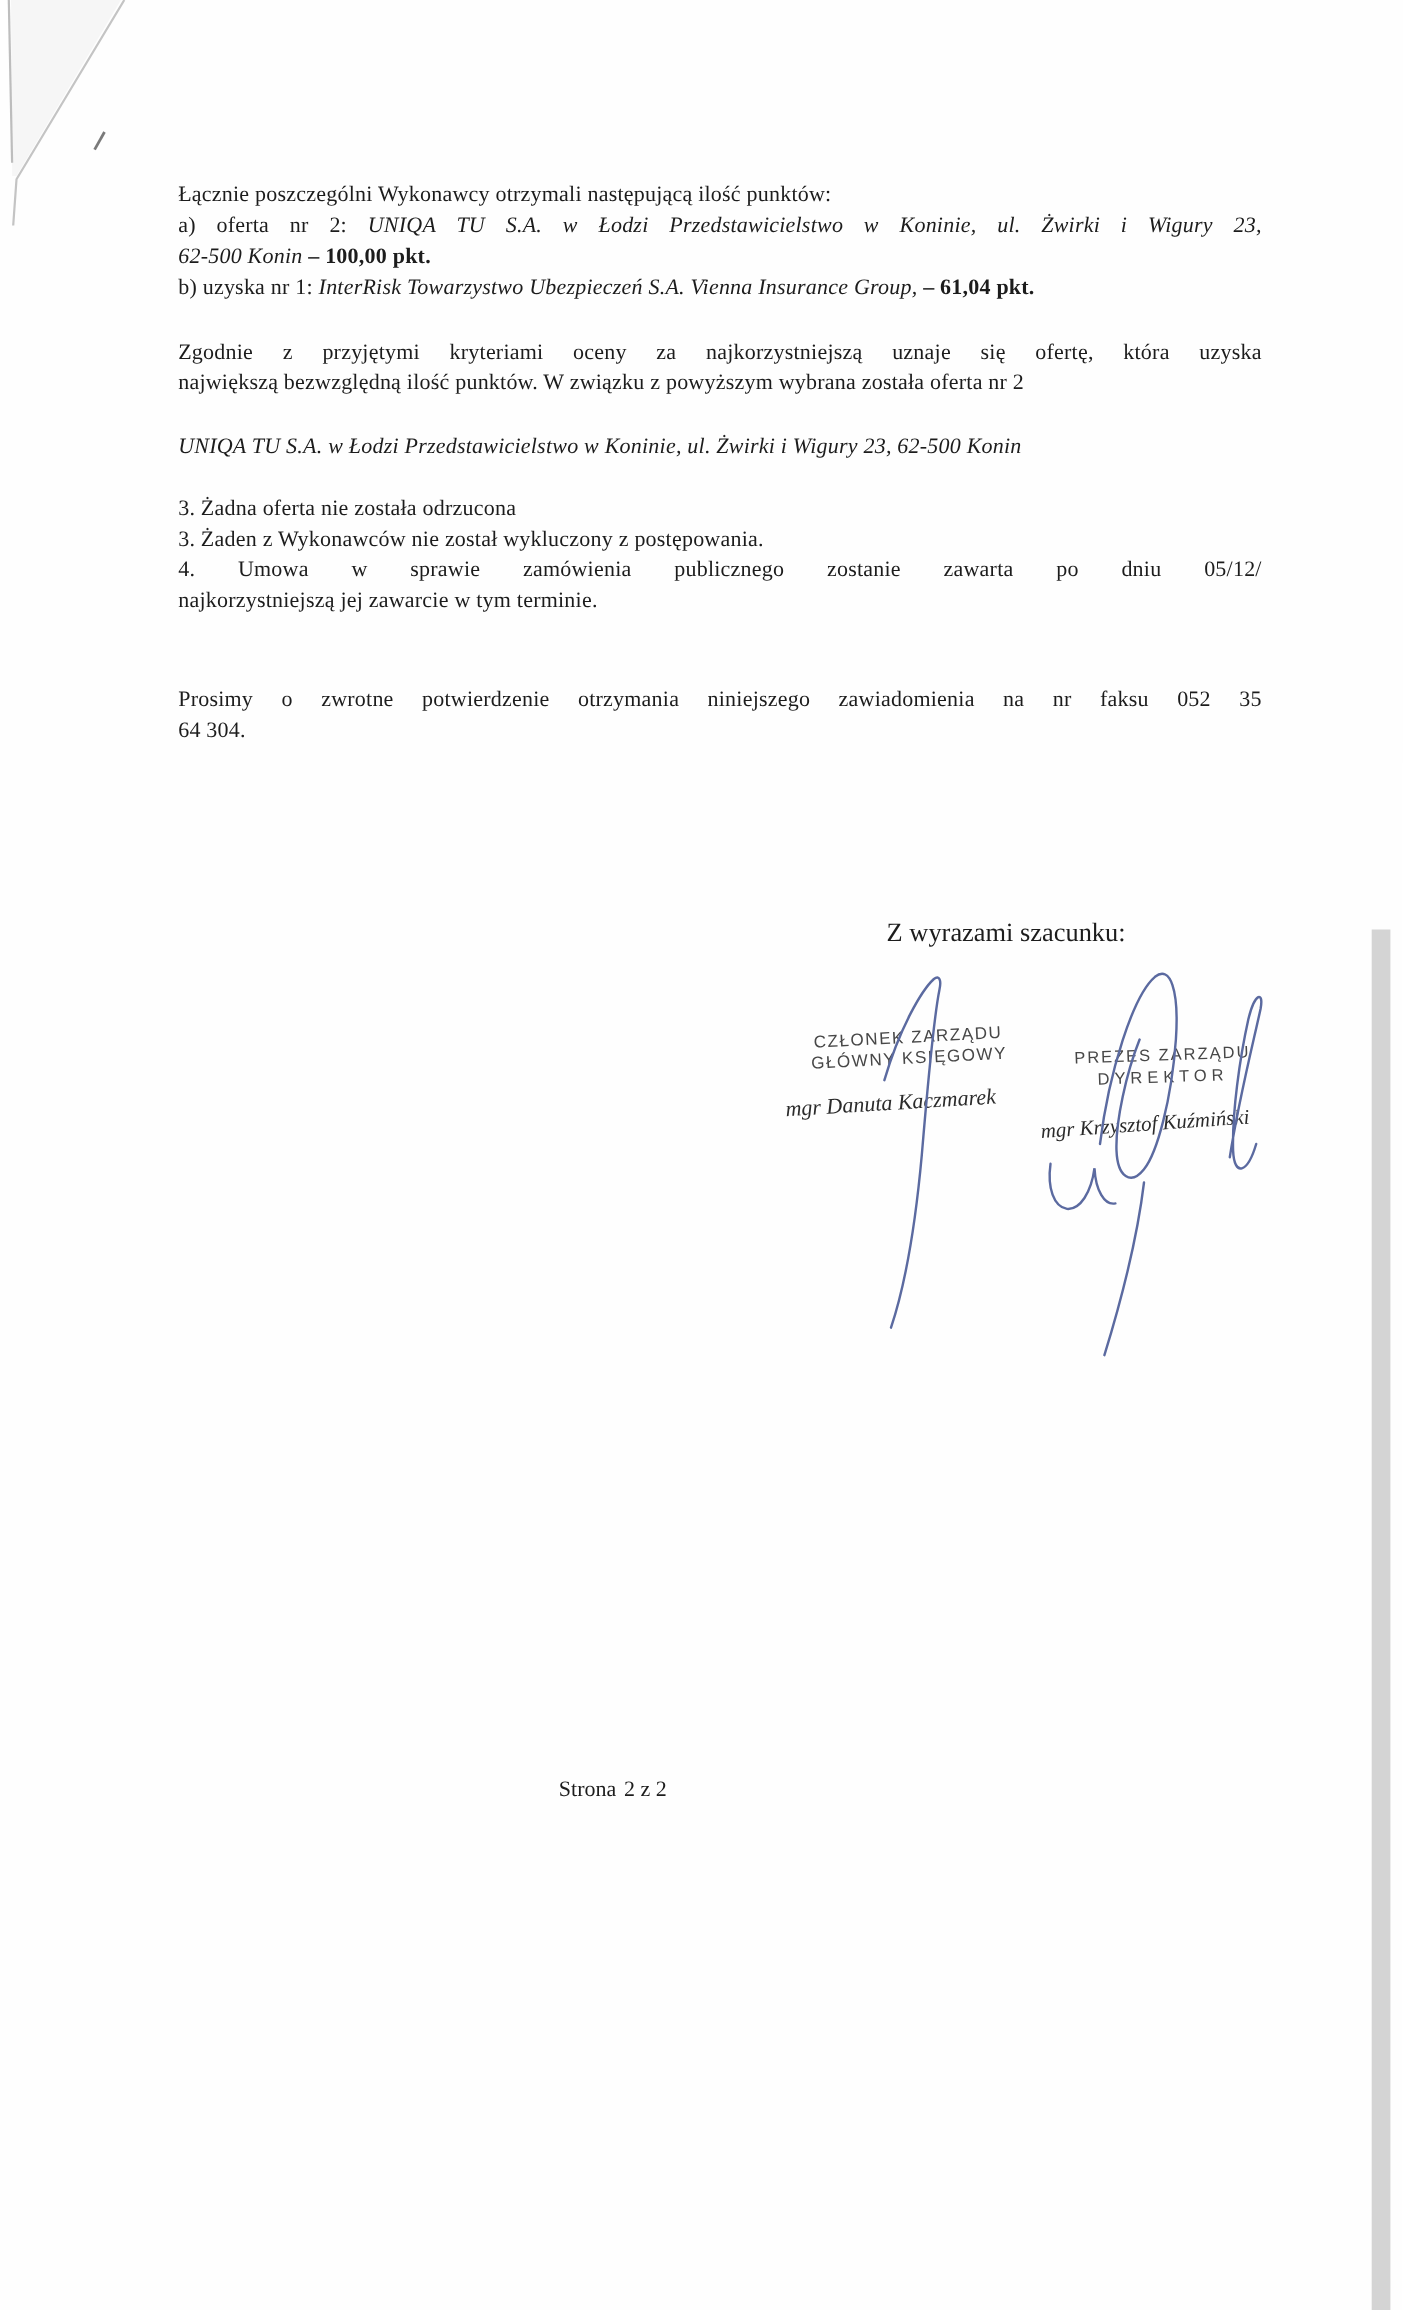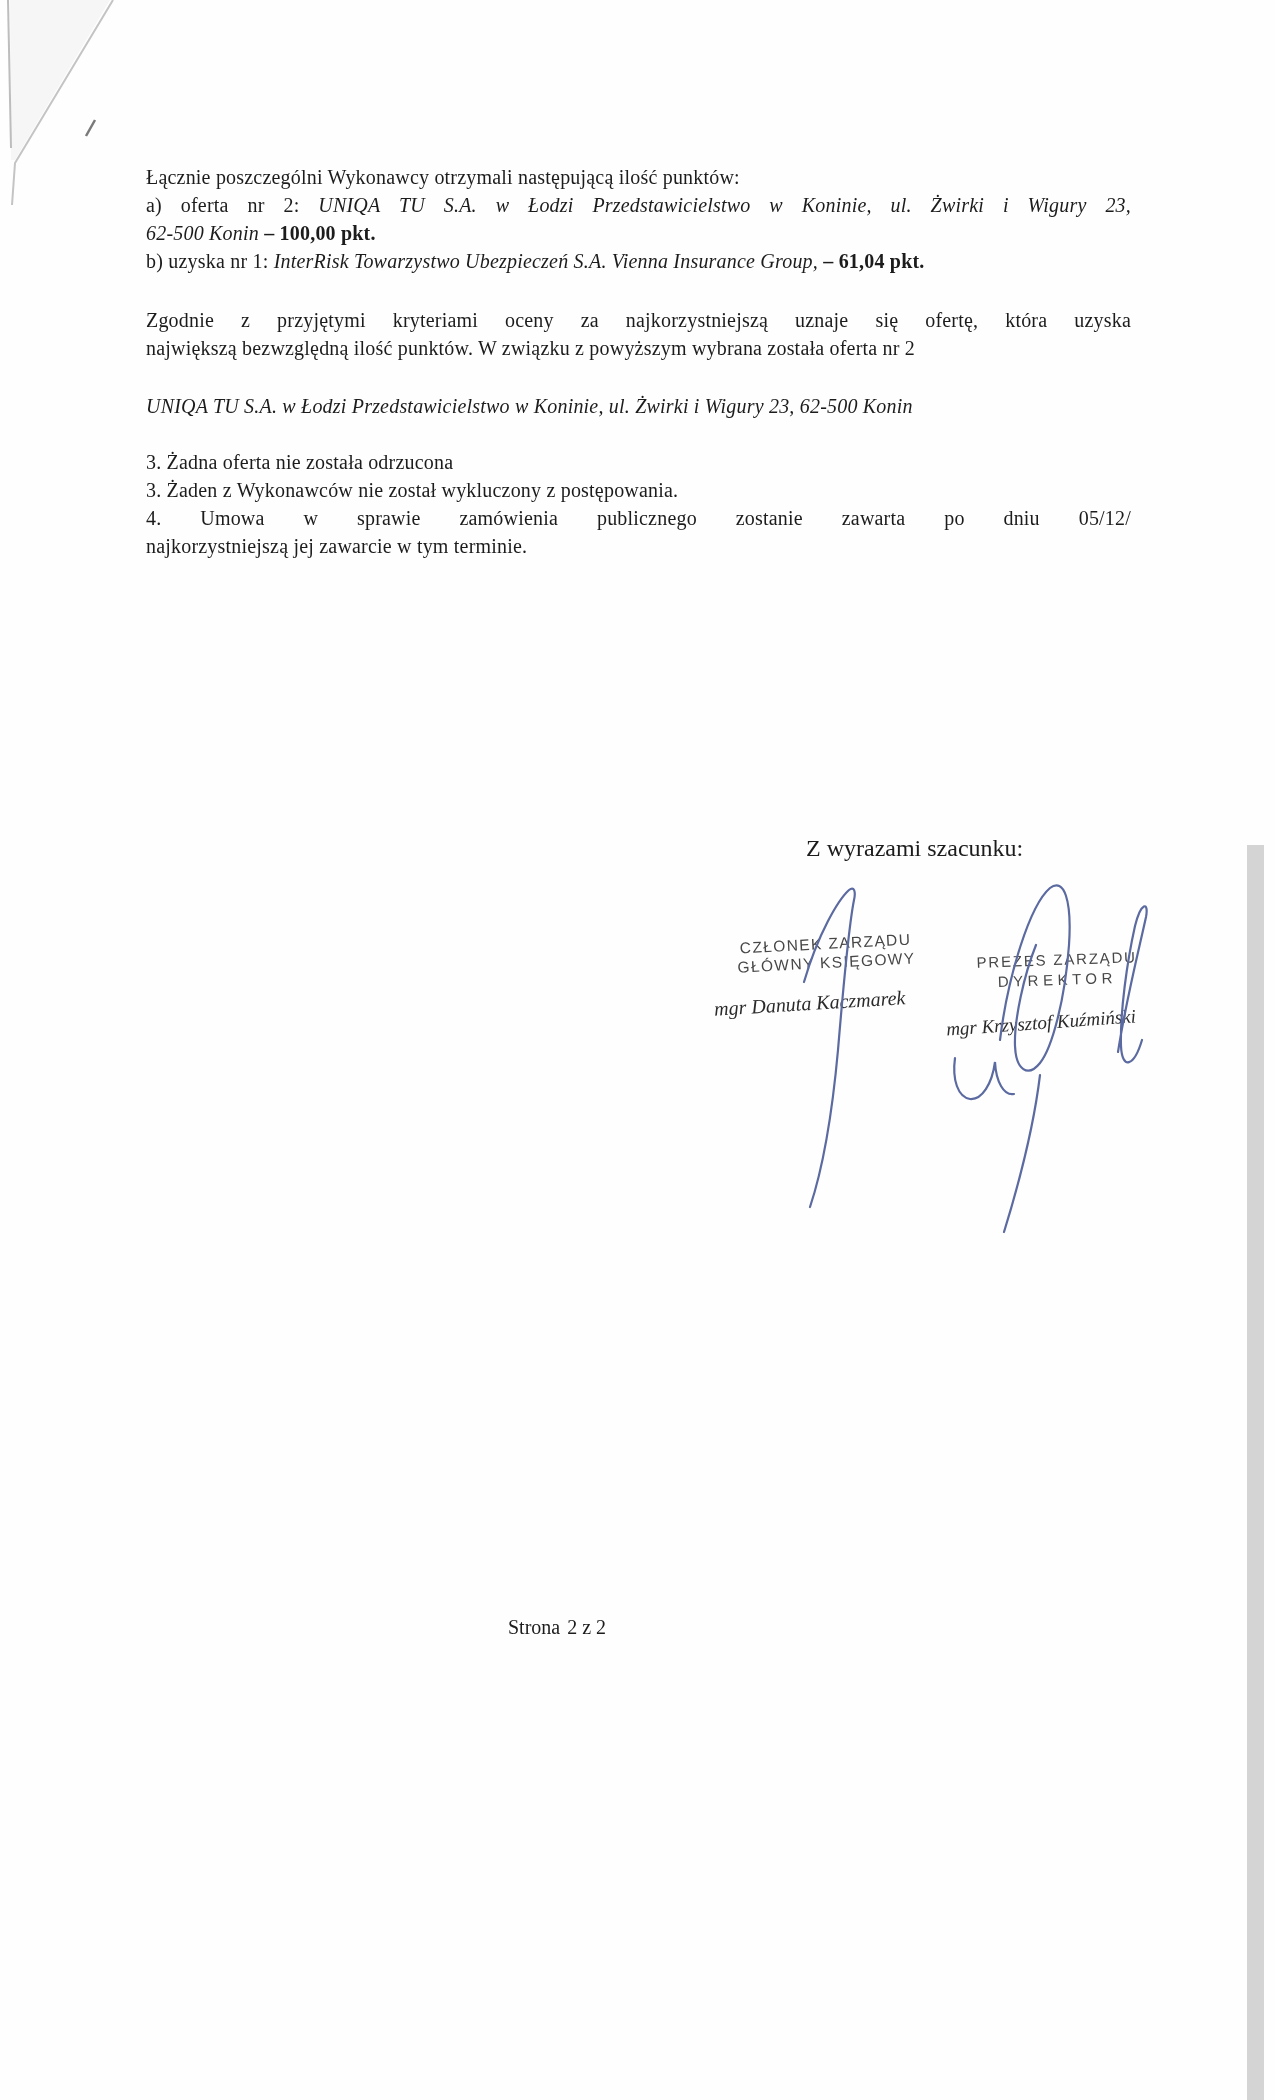--- a/index.html
+++ b/index.html
@@ -6,21 +6,21 @@
   .page {
     position:relative;
     width:1275px; height:2100px;
     background:#fefefe;
     font-family:"Liberation Serif", serif;
     color:#1c1c1c;
     overflow:hidden;
   }
   .tb {
     position:absolute;
-    left:146px; width:985px;
+    left:162px; width:985px;
     font-size:20px; line-height:28px;
     letter-spacing:0.2px;
   }
   .jline { text-align:justify; text-align-last:justify; }
   .nline { text-align:left; }
   .seg-i { font-style:italic; }
   .seg-b { font-weight:bold; }
   .italic { font-style:italic; }
 
   .closing {
@@ -100,20 +100,24 @@
 
   <div class="tb italic" style="top:392px;">UNIQA TU S.A. w Łodzi Przedstawicielstwo w Koninie, ul. Żwirki i Wigury 23, 62-500 Konin</div>
 
   <div class="tb" style="top:448px;">
     <div class="nline">3. Żadna oferta nie została odrzucona</div>
     <div class="nline">3. Żaden z Wykonawców nie został wykluczony z postępowania.</div>
     <div class="jline">4. Umowa w sprawie zamówienia publicznego zostanie zawarta po dniu 05/12/</div>
     <div class="nline">najkorzystniejszą jej zawarcie w tym terminie.</div>
   </div>
 
+  <div class="tb" style="top:622px;">
+    <div class="jline">Prosimy o zwrotne potwierdzenie otrzymania niniejszego zawiadomienia na nr faksu 052 35</div>
+    <div class="nline">64 304.</div>
+  </div>
 
   <div class="closing">Z wyrazami szacunku:</div>
 
   <div class="stamp stamp-left" style="color: rgb(71, 71, 71);">
     <div class="stamp-line1" style="color: rgb(71, 71, 71);">CZŁONEK ZARZĄDU</div>
     <div class="stamp-line2" style="color: rgb(71, 71, 71);">GŁÓWNY KSIĘGOWY</div>
   </div>
   <div class="stamp-name name-left">mgr Danuta Kaczmarek</div>
 
   <div class="stamp stamp-right" style="color: rgb(71, 71, 71);">

